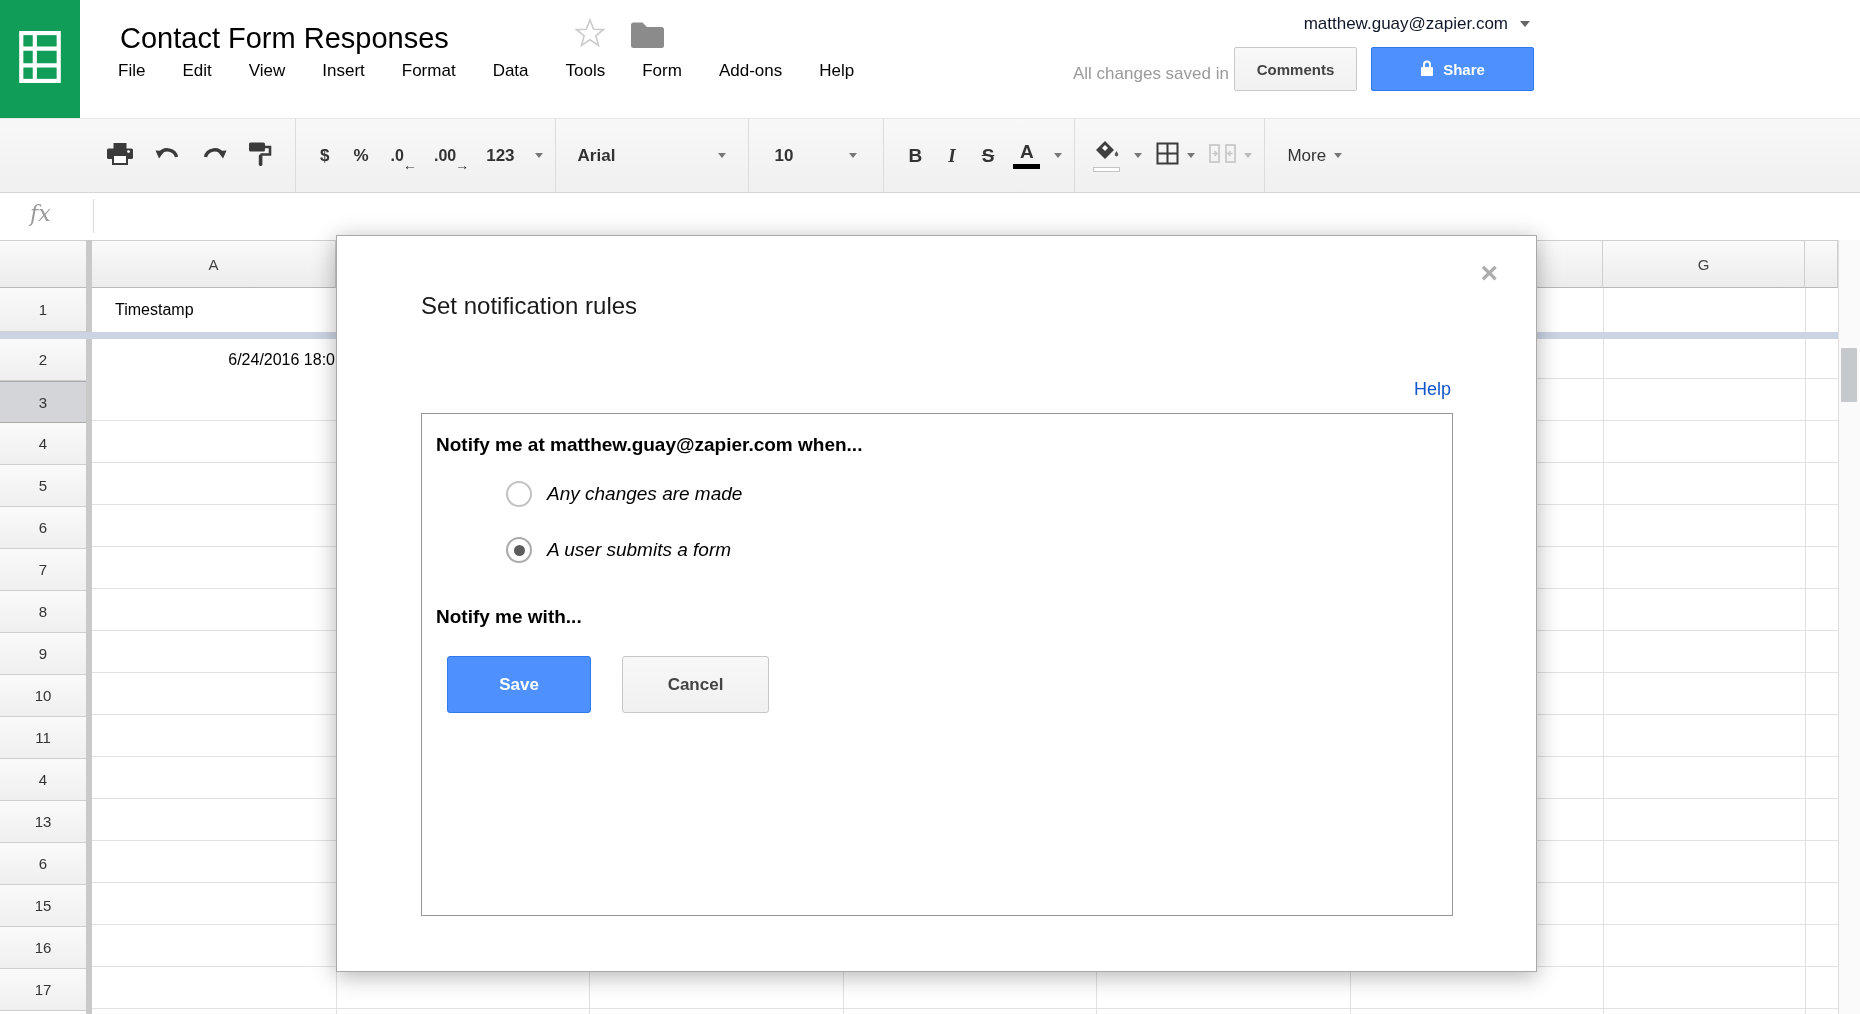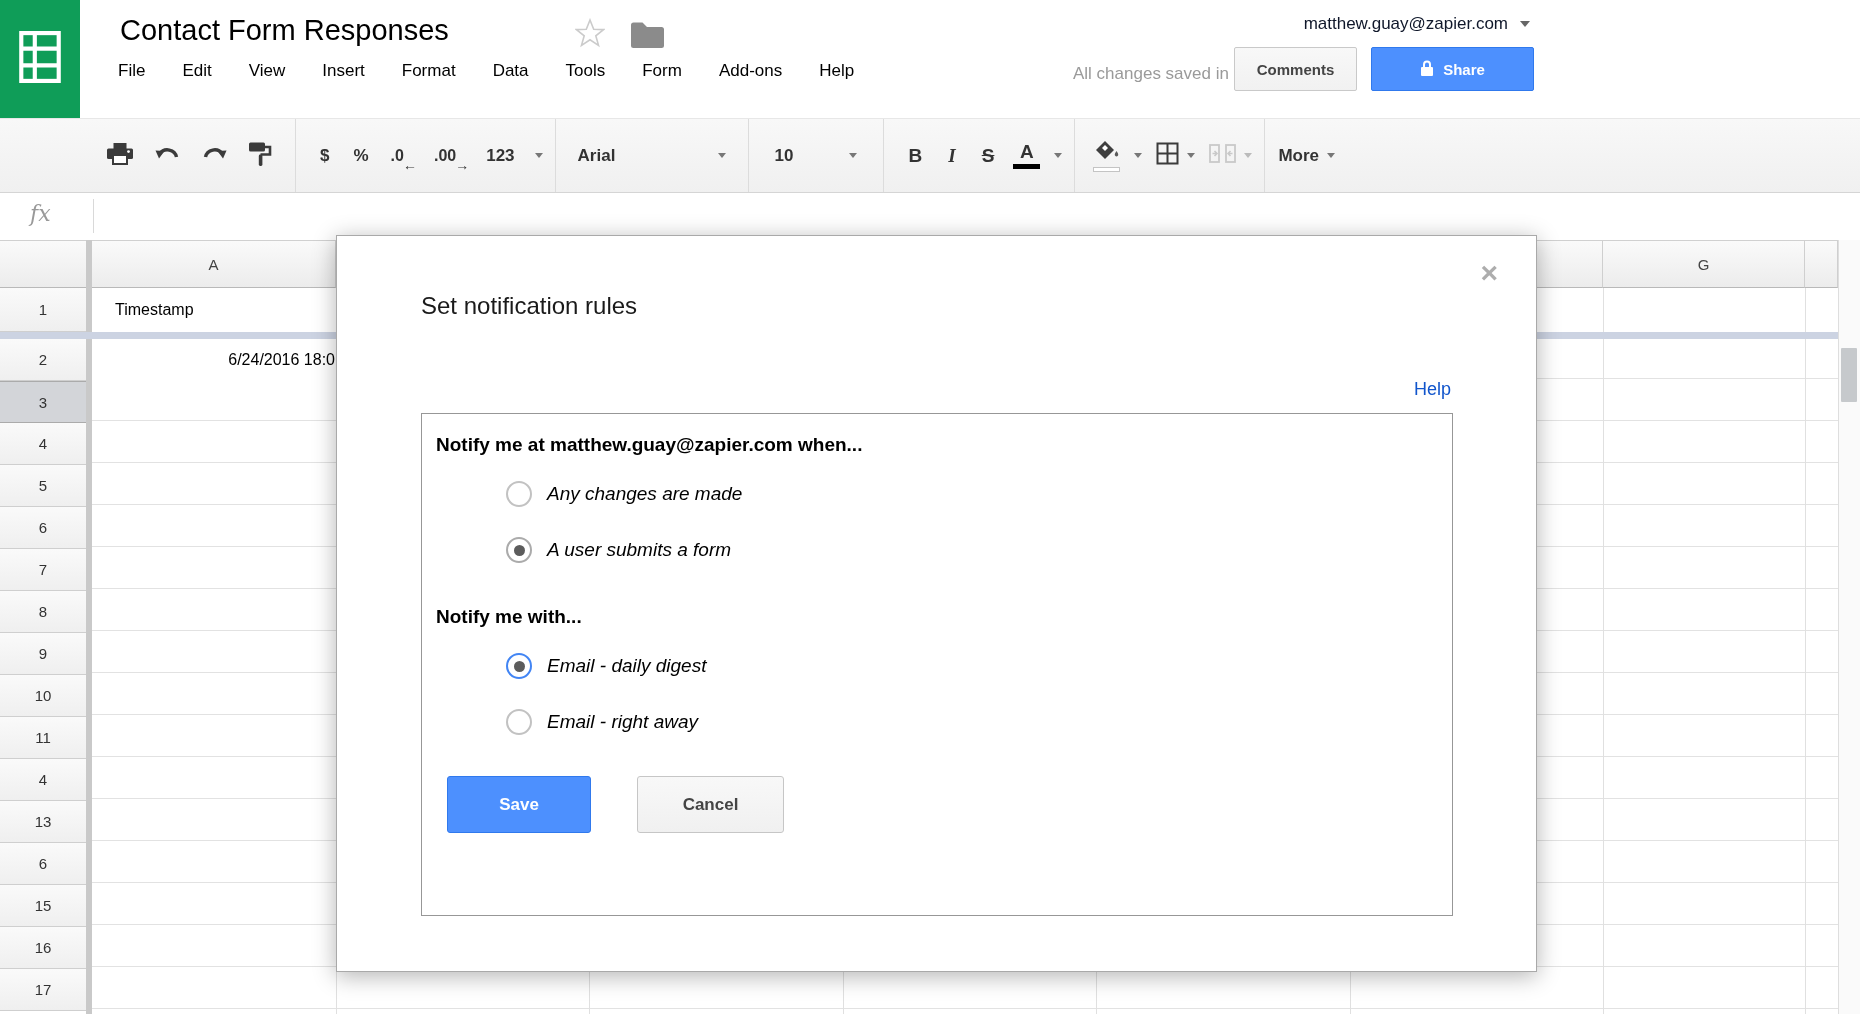--- a/index.html
+++ b/index.html
@@ -3,21 +3,21 @@
 <meta charset="utf-8">
 <style>
   html,body{margin:0;padding:0;background:#fff;}
   #app{position:relative;width:1860px;height:1014px;overflow:hidden;
        font-family:"Liberation Sans","DejaVu Sans",sans-serif;background:#fff;}
 
   
   .titlebar{position:absolute;left:0;top:0;width:100%;height:118px;background:#fff;}
   .logo{position:absolute;left:0;top:0;width:80px;height:118px;background:#0f9d58;
         display:flex;align-items:center;justify-content:center;}
-  .doc-title{position:absolute;left:120px;top:14px;font-size:29px;color:#000;white-space:nowrap;}
+  .doc-title{position:absolute;left:120px;top:22px;font-size:29px;color:#000;white-space:nowrap;}
   .star{position:absolute;left:575px;top:18px;}
   .folder{position:absolute;left:630px;top:21px;}
   .menubar{position:absolute;left:118px;top:61px;display:flex;gap:37px;}
   .menu-item{font-size:17px;color:#000;cursor:pointer;}
   .save-status{position:absolute;left:1073px;top:64px;font-size:17px;color:#9a9a9a;white-space:nowrap;}
   .account{position:absolute;right:330px;top:14px;display:flex;align-items:center;gap:12px;cursor:pointer;}
   .account-email{font-size:17px;color:#0f172a;}
   .caret{width:0;height:0;border-left:5px solid transparent;border-right:5px solid transparent;
          border-top:6px solid #666;}
   .btn{position:absolute;top:47px;height:44px;border-radius:2px;font-weight:bold;font-size:15px;
@@ -42,21 +42,21 @@
   .font-box{width:148px;justify-content:space-between;padding:0 10px;font-size:17px;font-weight:bold;}
   .size-box{width:82px;justify-content:space-between;padding:0 14px;font-size:17px;font-weight:bold;}
   .fmt-letter{font-size:19px;font-weight:bold;margin:0 13px;}
   .italic-l{font-style:italic;font-family:"Liberation Serif","DejaVu Serif",serif;}
   .strike-l{text-decoration:line-through;}
   .stack{display:flex;flex-direction:column;align-items:center;gap:3px;margin:0 6px;}
   .color-bar{width:27px;height:5px;}
   .bar-black{background:#000;}
   .bar-white{background:#fff;border:1px solid #c4c4c4;box-sizing:border-box;}
   .disabled-ico{opacity:1;}
-  .more-box{font-weight:bold;font-size:17px;margin-left:1px;}
+  .more-box{font-weight:normal;font-size:17px;margin-left:10px;}
 
   
   .fxbar{position:absolute;left:0;top:193px;width:100%;height:47px;background:#fff;box-sizing:border-box;}
   .fx{position:absolute;left:30px;top:8px;font-family:"DejaVu Serif","Liberation Serif",serif;
       font-style:italic;font-size:22px;color:#999;}
   .fx-div{position:absolute;left:93px;top:6px;width:1px;height:34px;background:#d9d9d9;}
 
   
   .grid{position:absolute;left:0;top:240px;width:1860px;height:774px;background:#fff;}
   .colhdr{position:absolute;top:0;height:48px;box-sizing:border-box;
@@ -106,21 +106,21 @@
   .grp-head{font-size:19px;font-weight:bold;color:#000;line-height:26px;}
   .opts{margin-top:8px;}
   .opt{height:56px;display:flex;align-items:center;padding-left:70px;cursor:pointer;font-style:italic;}
   .radio{width:22px;height:22px;border-radius:50%;border:2px solid #c2c2c2;box-sizing:content-box;
          background:#fff;display:flex;align-items:center;justify-content:center;flex:none;}
   .radio .dot{width:11px;height:11px;border-radius:50%;background:#5c5c5c;display:none;}
   .radio.checked{border-color:#ababab;}
   .radio.checked .dot{display:block;}
   .radio.focused{border-color:#4285f4;}
   .opt-label{font-size:19px;color:#000;margin-left:15px;}
-  .dlg-buttons{margin-top:26px;padding-left:11px;display:flex;gap:46px;}
+  .dlg-buttons{margin-top:26px;padding-left:11px;display:flex;gap:31px;}
   .dbtn{height:57px;border-radius:3px;font-size:17px;font-weight:bold;display:flex;
         align-items:center;justify-content:center;cursor:pointer;box-sizing:border-box;}
   .dbtn-save{width:144px;background:#4d90fe;border:1px solid #3079ed;color:#fff;}
   .dbtn-cancel{width:147px;background:linear-gradient(#f8f8f8,#f0f0f0);
                border:1px solid #c6c6c6;color:#444;}
 </style>
 </head>
 <body>
 
 <div id="app">
@@ -392,34 +392,20 @@
               <span class="radio checked">
                 <span class="dot"></span>
               </span>
               <span class="opt-label">A user submits a form</span>
             </div>
           </div>
       </div>
 
       <div class="grp-with">
         <div class="grp-head">Notify me with...</div>
-        <div class="opts">
-
-            <div class="opt">
-              <span class="radio checked focused">
-                <span class="dot"></span>
-              </span>
-              <span class="opt-label">Email - daily digest</span>
-            </div>
-
-            <div class="opt">
-              <span class="radio"></span>
-              <span class="opt-label">Email - right away</span>
-            </div>
-          </div>
         <div class="dlg-buttons">
           <div class="dbtn dbtn-save">Save</div>
           <div class="dbtn dbtn-cancel">Cancel</div>
         </div>
       </div>
     </div>
   </div>
 
 </div>
 

